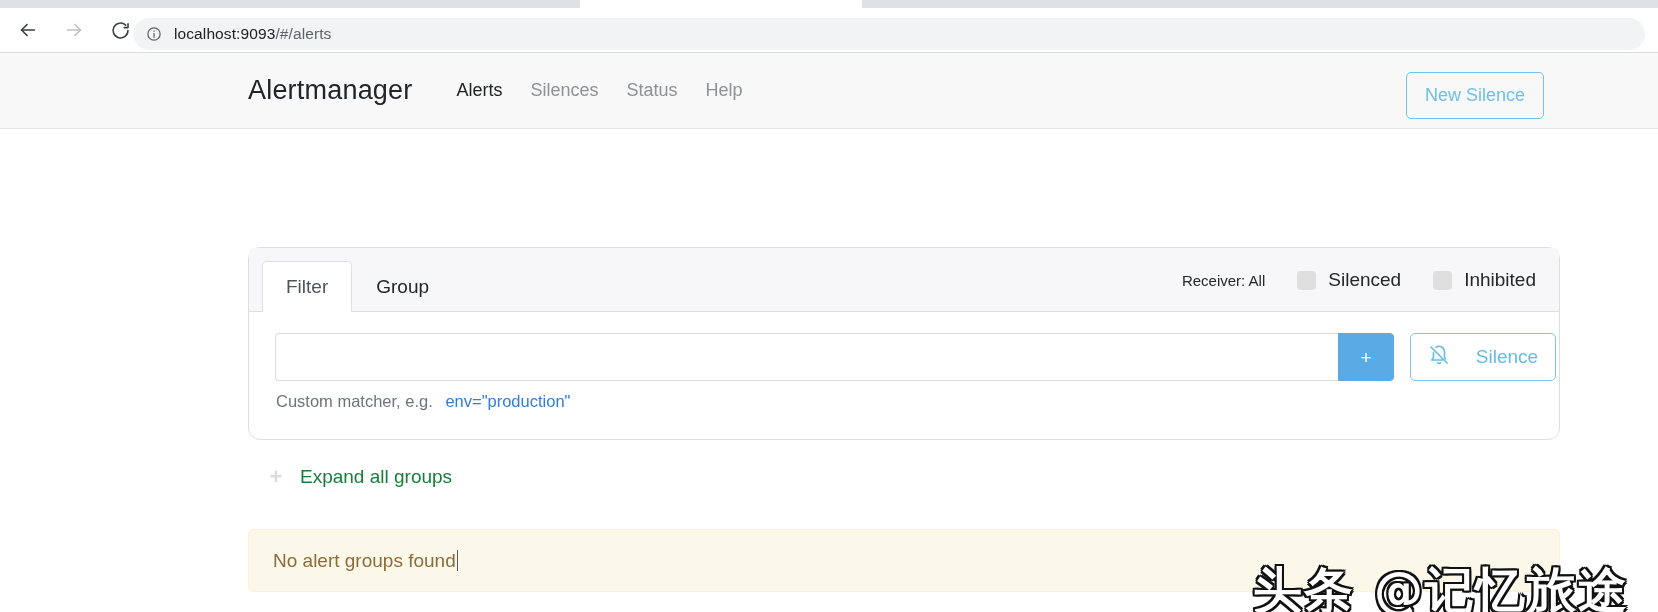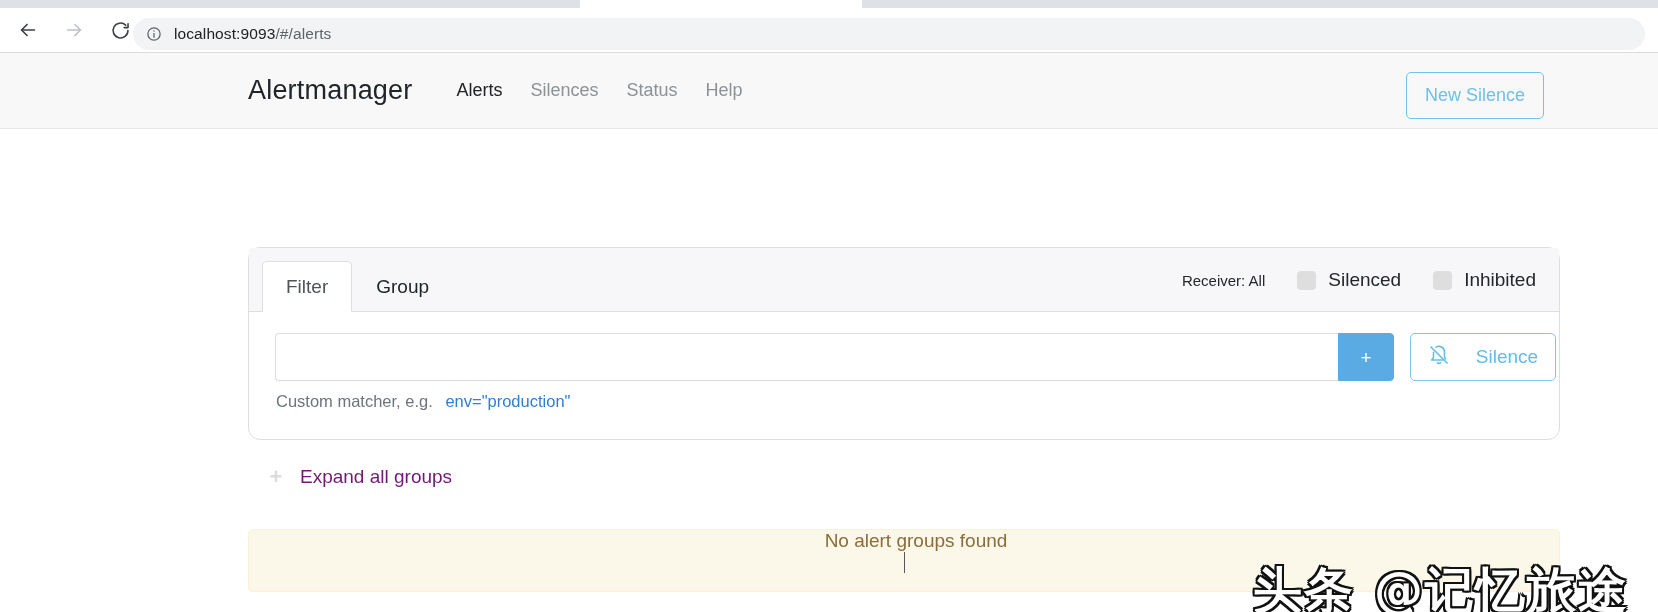--- a/index.html
+++ b/index.html
@@ -185,30 +185,30 @@
   
   #expand-all {
     position: absolute; left: 265px; top: 337px;
     display: flex; align-items: center; cursor: pointer;
   }
   #expand-all-icon {
     font-size: 22px; color: #dcdcdc; line-height: 1;
     width: 22px; text-align: center; font-weight: 700;
   }
   #expand-all-label {
-    font-size: 19px; color: #701a75; margin-left: 13px; white-space: nowrap;
+    font-size: 19px; color: #15803d; margin-left: 13px; white-space: nowrap;
   }
 
   
   #no-groups-banner {
     position: absolute; left: 248px; top: 400px;
     width: 1312px; height: 63px;
     background: #fcf8e9;
     border: 1px solid #faf2d4; border-radius: 5px;
-    display: flex; align-items: center; flex-direction: column;
+    display: flex; align-items: center;
   }
   #no-groups-text {
     margin-left: 24px; font-size: 19px; color: #8a6d3b; white-space: nowrap;
   }
   #text-caret {
     display: inline-block; width: 1.5px; height: 21px;
     background: #54595e; vertical-align: -4px; margin-left: 1px;
   }
 
   

